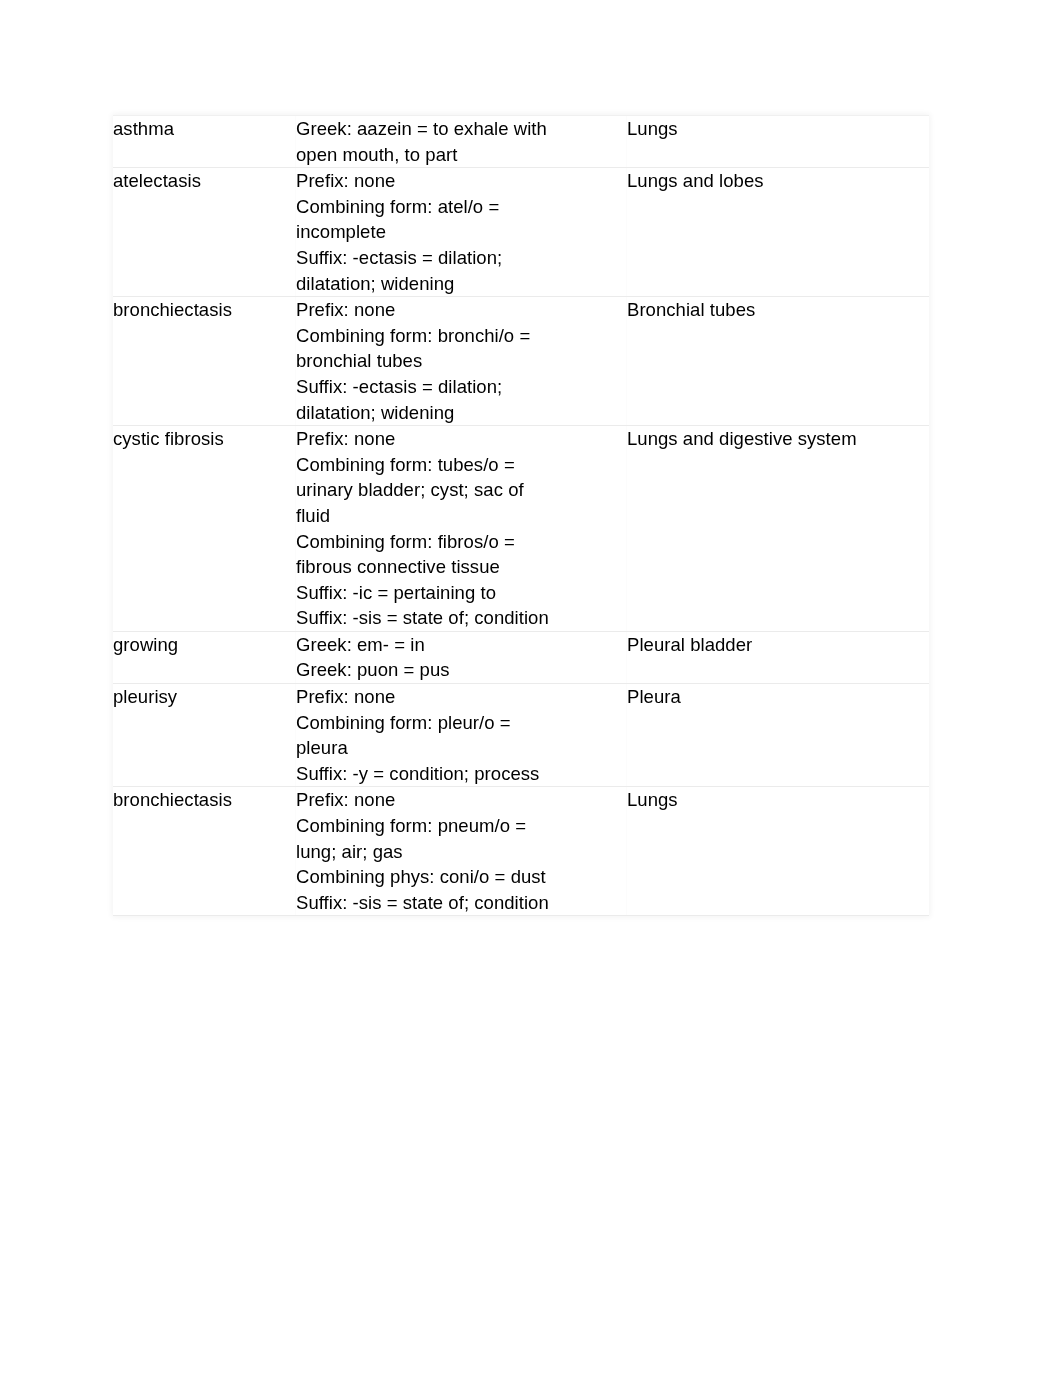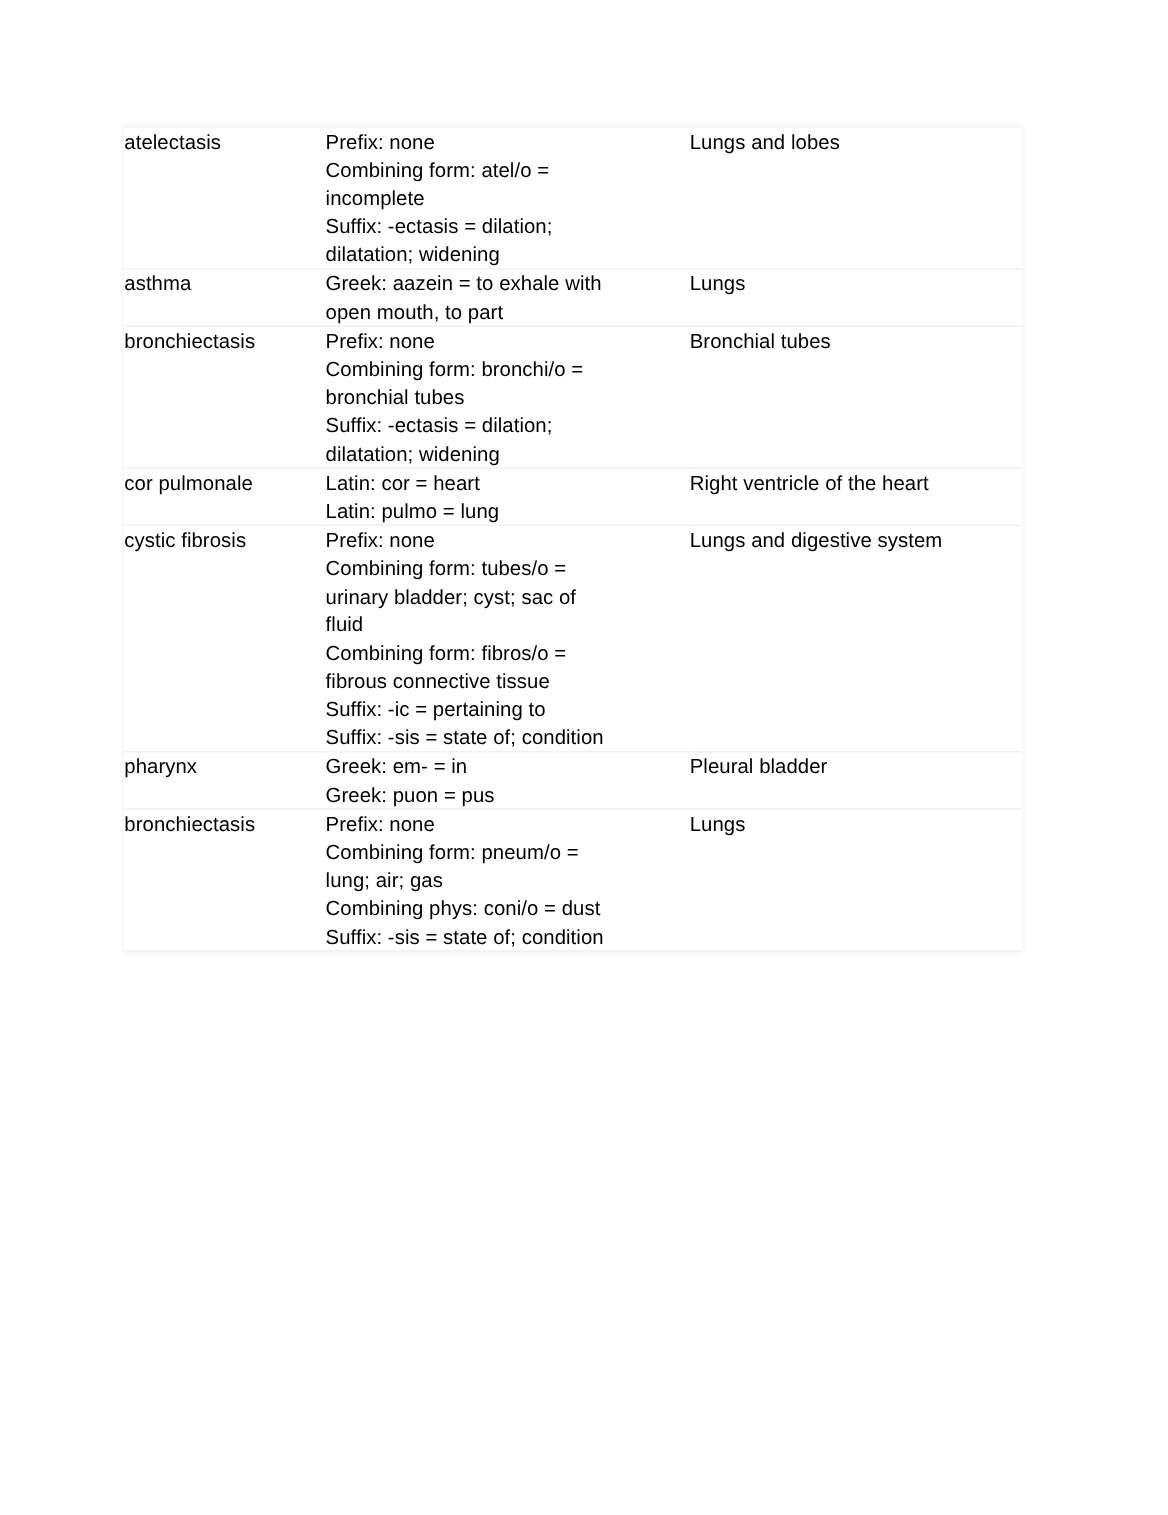--- a/index.html
+++ b/index.html
@@ -85,70 +85,58 @@
   <div class="table-wrap">
     <table class="terms">
       <colgroup>
         <col class="c1">
           <col class="c2">
           <col class="c3">
       </colgroup>
       <tbody>
           <tr>
             <td class="col-term">
+              <span class="line">asthma</span>
+            </td>
+            <td class="col-origin">
+              <span class="line">Greek: aazein = to exhale with</span>
+              <span class="line">open mouth, to part</span>
+            </td>
+            <td class="col-part">
+              <span class="line">Lungs</span>
+            </td>
+          </tr>
+          <tr>
+            <td class="col-term">
               <span class="line">atelectasis</span>
             </td>
             <td class="col-origin">
               <span class="line">Prefix: none</span>
               <span class="line">Combining form: atel/o =</span>
               <span class="line">incomplete</span>
               <span class="line">Suffix: -ectasis = dilation;</span>
               <span class="line">dilatation; widening</span>
             </td>
             <td class="col-part">
               <span class="line">Lungs and lobes</span>
             </td>
           </tr>
           <tr>
             <td class="col-term">
-              <span class="line">asthma</span>
-            </td>
-            <td class="col-origin">
-              <span class="line">Greek: aazein = to exhale with</span>
-              <span class="line">open mouth, to part</span>
-            </td>
-            <td class="col-part">
-              <span class="line">Lungs</span>
-            </td>
-          </tr>
-          <tr>
-            <td class="col-term">
               <span class="line">bronchiectasis</span>
             </td>
             <td class="col-origin">
               <span class="line">Prefix: none</span>
               <span class="line">Combining form: bronchi/o =</span>
               <span class="line">bronchial tubes</span>
               <span class="line">Suffix: -ectasis = dilation;</span>
               <span class="line">dilatation; widening</span>
             </td>
             <td class="col-part">
               <span class="line">Bronchial tubes</span>
-            </td>
-          </tr>
-          <tr>
-            <td class="col-term">
-              <span class="line">cor pulmonale</span>
-            </td>
-            <td class="col-origin">
-              <span class="line">Latin: cor = heart</span>
-              <span class="line">Latin: pulmo = lung</span>
-            </td>
-            <td class="col-part">
-              <span class="line">Right ventricle of the heart</span>
             </td>
           </tr>
           <tr>
             <td class="col-term">
               <span class="line">cystic fibrosis</span>
             </td>
             <td class="col-origin">
               <span class="line">Prefix: none</span>
               <span class="line">Combining form: tubes/o =</span>
               <span class="line">urinary bladder; cyst; sac of</span>
@@ -157,28 +145,42 @@
               <span class="line">fibrous connective tissue</span>
               <span class="line">Suffix: -ic = pertaining to</span>
               <span class="line">Suffix: -sis = state of; condition</span>
             </td>
             <td class="col-part">
               <span class="line">Lungs and digestive system</span>
             </td>
           </tr>
           <tr>
             <td class="col-term">
-              <span class="line">pharynx</span>
+              <span class="line">growing</span>
             </td>
             <td class="col-origin">
               <span class="line">Greek: em- = in</span>
               <span class="line">Greek: puon = pus</span>
             </td>
             <td class="col-part">
               <span class="line">Pleural bladder</span>
+            </td>
+          </tr>
+          <tr>
+            <td class="col-term">
+              <span class="line">pleurisy</span>
+            </td>
+            <td class="col-origin">
+              <span class="line">Prefix: none</span>
+              <span class="line">Combining form: pleur/o =</span>
+              <span class="line">pleura</span>
+              <span class="line">Suffix: -y = condition; process</span>
+            </td>
+            <td class="col-part">
+              <span class="line">Pleura</span>
             </td>
           </tr>
           <tr>
             <td class="col-term">
               <span class="line">bronchiectasis</span>
             </td>
             <td class="col-origin">
               <span class="line">Prefix: none</span>
               <span class="line">Combining form: pneum/o =</span>
               <span class="line">lung; air; gas</span>

